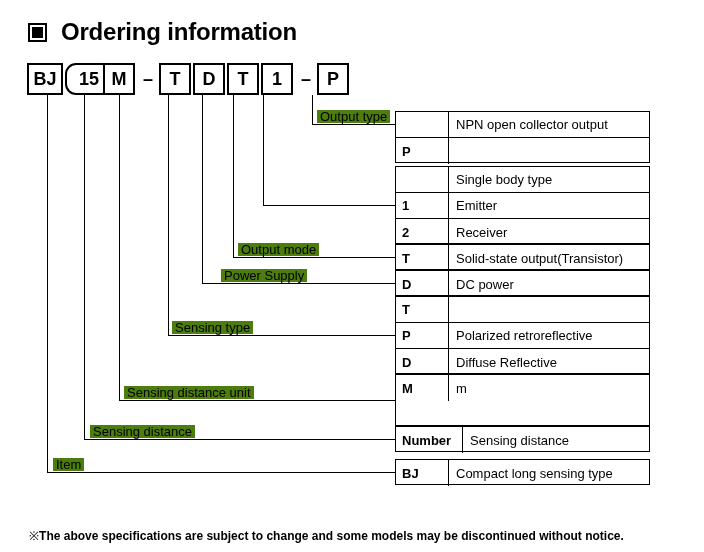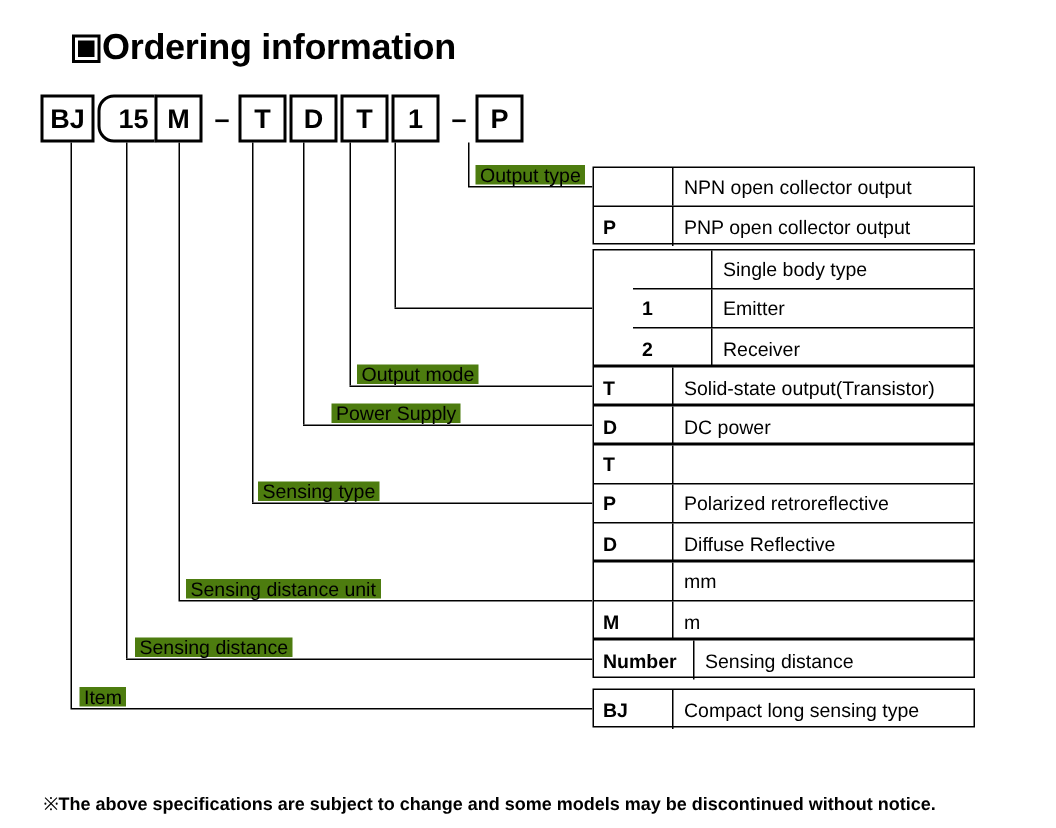--- a/index.html
+++ b/index.html
@@ -20,22 +20,21 @@
     background: #ffffff;
   }
 
   
   #title-row {
     position: absolute;
     left: 28px;
     top: 20px;
     display: flex;
     align-items: center;
-    gap: 1px;
-    margin-left: 20px;
+    gap: 14px;
   }
   #title-bullet {
     width: 19px;
     height: 19px;
     border: 2px solid #000;
     box-sizing: border-box;
     background: #fff;
     padding: 2px;
   }
   #title-bullet i {
@@ -201,24 +200,23 @@
     </div>
 
   <div id="spec-layer">
       <div class="tgroup" style="left: 395px; top: 111px; width: 255px; height: 52px;">
         <div class="trow">
           <div class="tcode"></div>
           <div class="tdesc">NPN open collector output</div>
         </div>
         <div class="trow">
           <div class="tcode">P</div>
-          <div class="tdesc">PNP open collector output</div>
-        </div>
-      </div>
-      <div class="tgroup" style="left: 395px; top: 166px; width: 255px; height: 78px; padding-left: 26px;">
+        </div>
+      </div>
+      <div class="tgroup" style="left: 395px; top: 166px; width: 255px; height: 78px;">
         <div class="trow">
           <div class="tcode"></div>
           <div class="tdesc">Single body type</div>
         </div>
         <div class="trow">
           <div class="tcode">1</div>
           <div class="tdesc">Emitter</div>
         </div>
         <div class="trow">
           <div class="tcode">2</div>
@@ -244,24 +242,20 @@
         <div class="trow">
           <div class="tcode">P</div>
           <div class="tdesc">Polarized retroreflective</div>
         </div>
         <div class="trow">
           <div class="tcode">D</div>
           <div class="tdesc">Diffuse Reflective</div>
         </div>
       </div>
       <div class="tgroup" style="left: 395px; top: 374px; width: 255px; height: 52px;">
-        <div class="trow">
-          <div class="tcode"></div>
-          <div class="tdesc">mm</div>
-        </div>
         <div class="trow">
           <div class="tcode">M</div>
           <div class="tdesc">m</div>
         </div>
       </div>
       <div class="tgroup" style="left: 395px; top: 426px; width: 255px; height: 26px;">
         <div class="trow">
           <div class="tcode wide">Number</div>
           <div class="tdesc">Sensing distance</div>
         </div>

